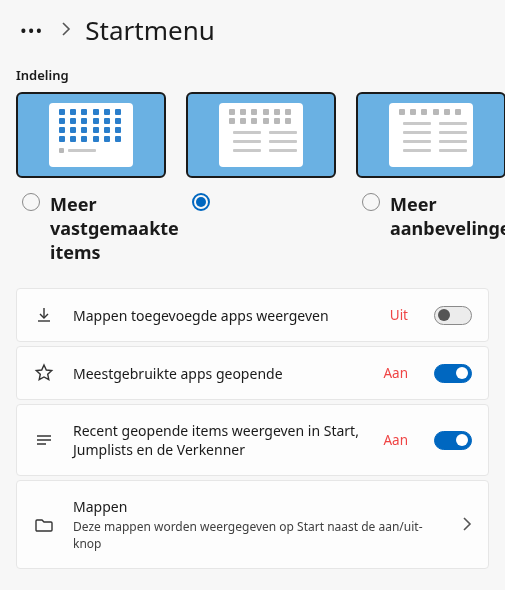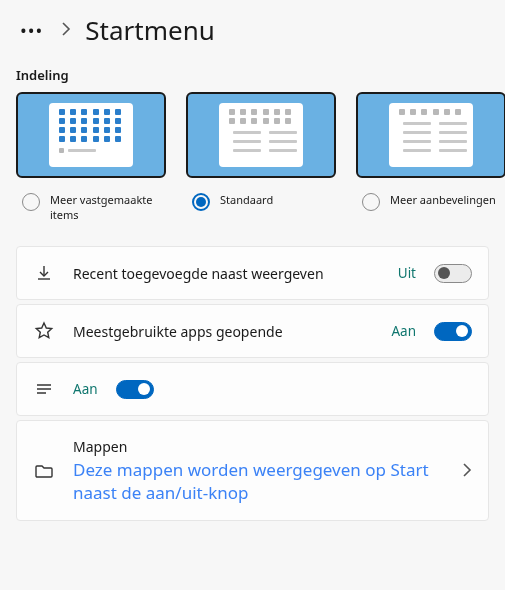--- a/index.html
+++ b/index.html
@@ -96,43 +96,44 @@
     margin-top:1px;
     display:flex;align-items:center;justify-content:center;
   }
   .radio.selected {
     border: 2px solid #0067c0;
   }
   .radio.selected::after{
     content:"";width:10px;height:10px;background:#0067c0;border-radius:50%;
   }
   .radio-label {
-    font-size: 11px;
+    font-size: 18px;
+    font-weight: bold;
   }
   .cards { display:flex; flex-direction:column; gap:4px;}
   .card {
     background:#fdfdfd;
     border:1px solid #e6e6e6;
     border-radius:4px;
     display:flex;
     align-items:center;
     padding:16px 16px;
     gap:18px;
     cursor:pointer;
   }
   .card .icon {
     width:22px;
     display:flex;align-items:center;justify-content:center;
     color:#333;
     flex-shrink:0;
   }
   .card .content{flex:1;min-width:0;}
   .card .title{font-size:14px;}
-  .card .sub{font-size:17px;color:#3b82f6;margin-top:2px;}
-  .card .state{font-size:13.5px;color:#0f766e;margin-right:0;}
+  .card .sub{font-size:12px;color:#404040;margin-top:2px;}
+  .card .state{font-size:13.5px;color:#ef4444;margin-right:8px;}
   .toggle {
     width:38px;height:19px;border-radius:10px;position:relative;flex-shrink:0;
     border:1px solid #8a8a8a;background:#ececec;
   }
   .toggle .knob{
     position:absolute;width:12px;height:12px;border-radius:50%;
     background:#555;top:2.5px;left:3px;
   }
   .toggle.on{background:#0067c0;border-color:#0067c0;}
   .toggle.on .knob{background:#fff;left:auto;right:3px;}
@@ -232,21 +233,20 @@
               <span class="dot"></span>
               <span class="bar"></span>
               <span class="dot"></span>
               <span class="bar"></span>
             </div>
           </div>
       </div>
     </div>
     <div class="radio-row">
       <span class="radio selected"></span>
-      <span class="radio-label">Standaard</span>
     </div>
   </div>
 
   <div class="layout-option">
     <div class="layout-thumb">
       <div class="thumb-panel">
         <div class="thumb-grid gray" style="grid-template-columns:repeat(6,1fr);">
             <span class="sq"></span>
             <span class="sq"></span>
             <span class="sq"></span>
@@ -294,21 +294,21 @@
 
   <div class="card">
     <span class="icon">
       <svg width="20" height="20" viewBox="0 0 20 20" fill="none" stroke="#333" stroke-width="1.4">
           <path d="M10 3 v9"></path>
           <path d="M6 9 l4 4 4-4"></path>
           <path d="M4 16 h12"></path>
         </svg>
     </span>
     <div class="content">
-      <div class="title">Recent toegevoegde naast weergeven</div>
+      <div class="title">Mappen toegevoegde apps weergeven</div>
     </div>
     <span class="state">Uit</span>
     <span class="toggle">
         <span class="knob"></span>
       </span>
   </div>
 
   <div class="card">
     <span class="icon">
       <svg width="20" height="20" viewBox="0 0 20 20" fill="none" stroke="#333" stroke-width="1.4">
@@ -325,20 +325,23 @@
   </div>
 
   <div class="card">
     <span class="icon">
       <svg width="20" height="20" viewBox="0 0 20 20" fill="none" stroke="#333" stroke-width="1.5">
           <line x1="3" y1="6" x2="17" y2="6"></line>
           <line x1="3" y1="10" x2="17" y2="10"></line>
           <line x1="3" y1="14" x2="12" y2="14"></line>
         </svg>
     </span>
+    <div class="content">
+      <div class="title">Recent geopende items weergeven in Start, Jumplists en de Verkenner</div>
+    </div>
     <span class="state">Aan</span>
     <span class="toggle on">
         <span class="knob"></span>
       </span>
   </div>
 
   <div class="card">
     <span class="icon">
       <svg width="20" height="20" viewBox="0 0 20 20" fill="none" stroke="#333" stroke-width="1.4">
           <path d="M2 6 a1 1 0 0 1 1-1 h5 l2 2 h7 a1 1 0 0 1 1 1 v7 a1 1 0 0 1-1 1 H3 a1 1 0 0 1-1-1 z"></path>

